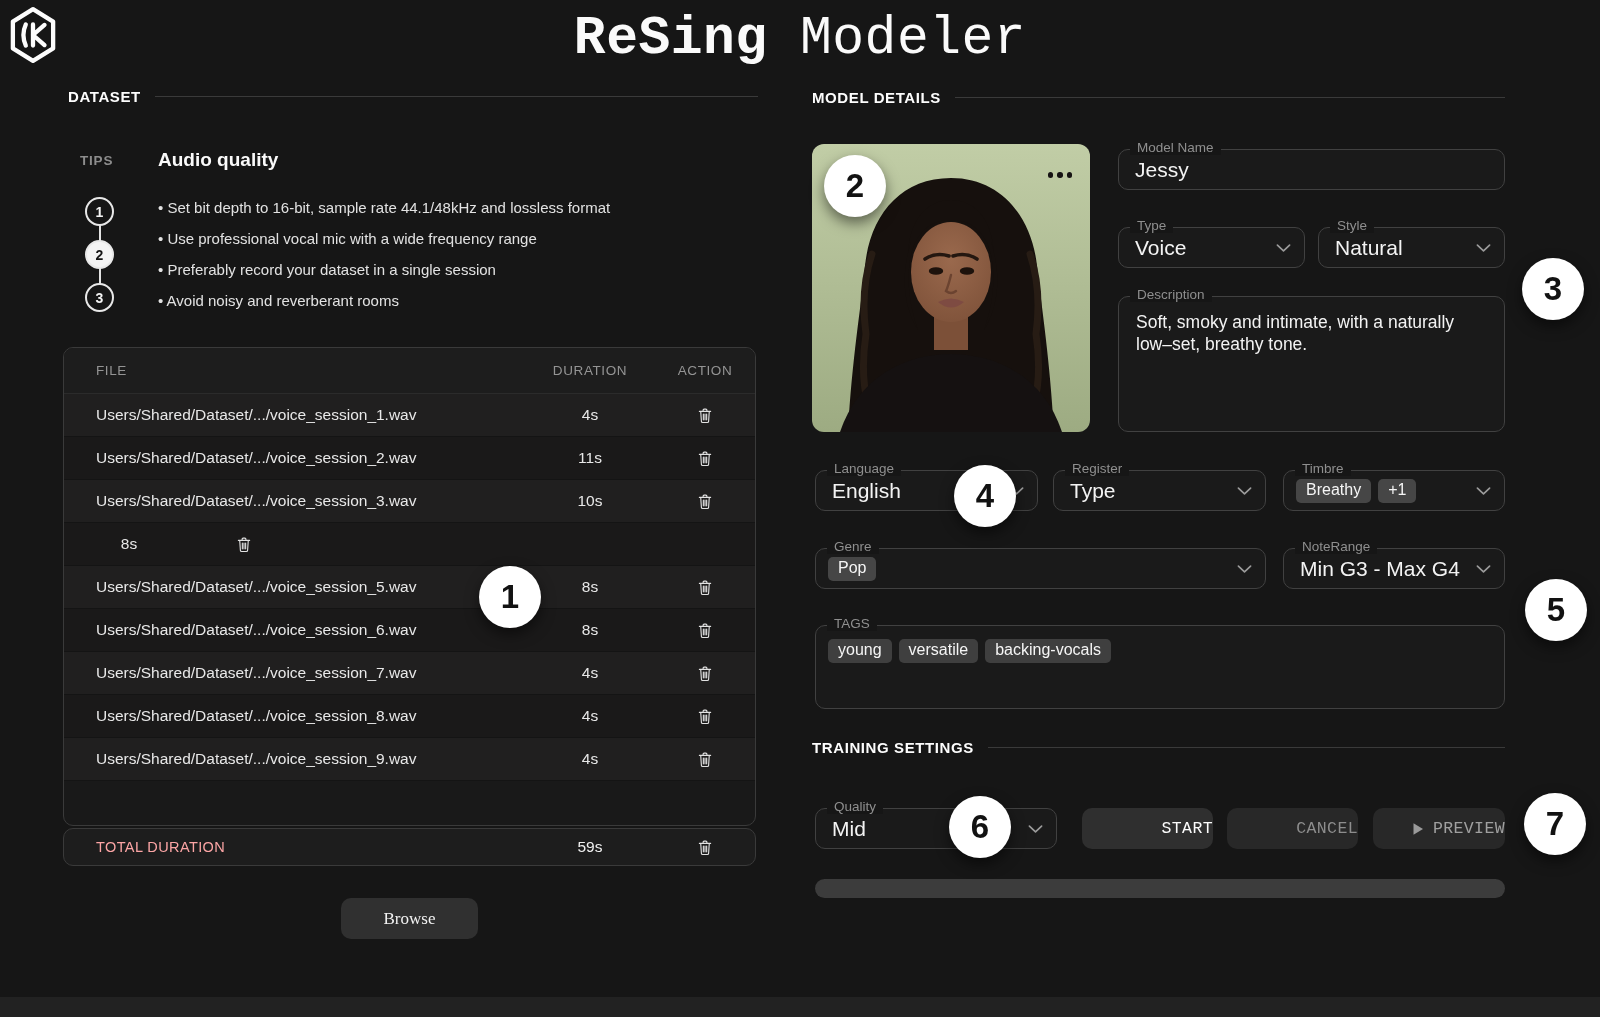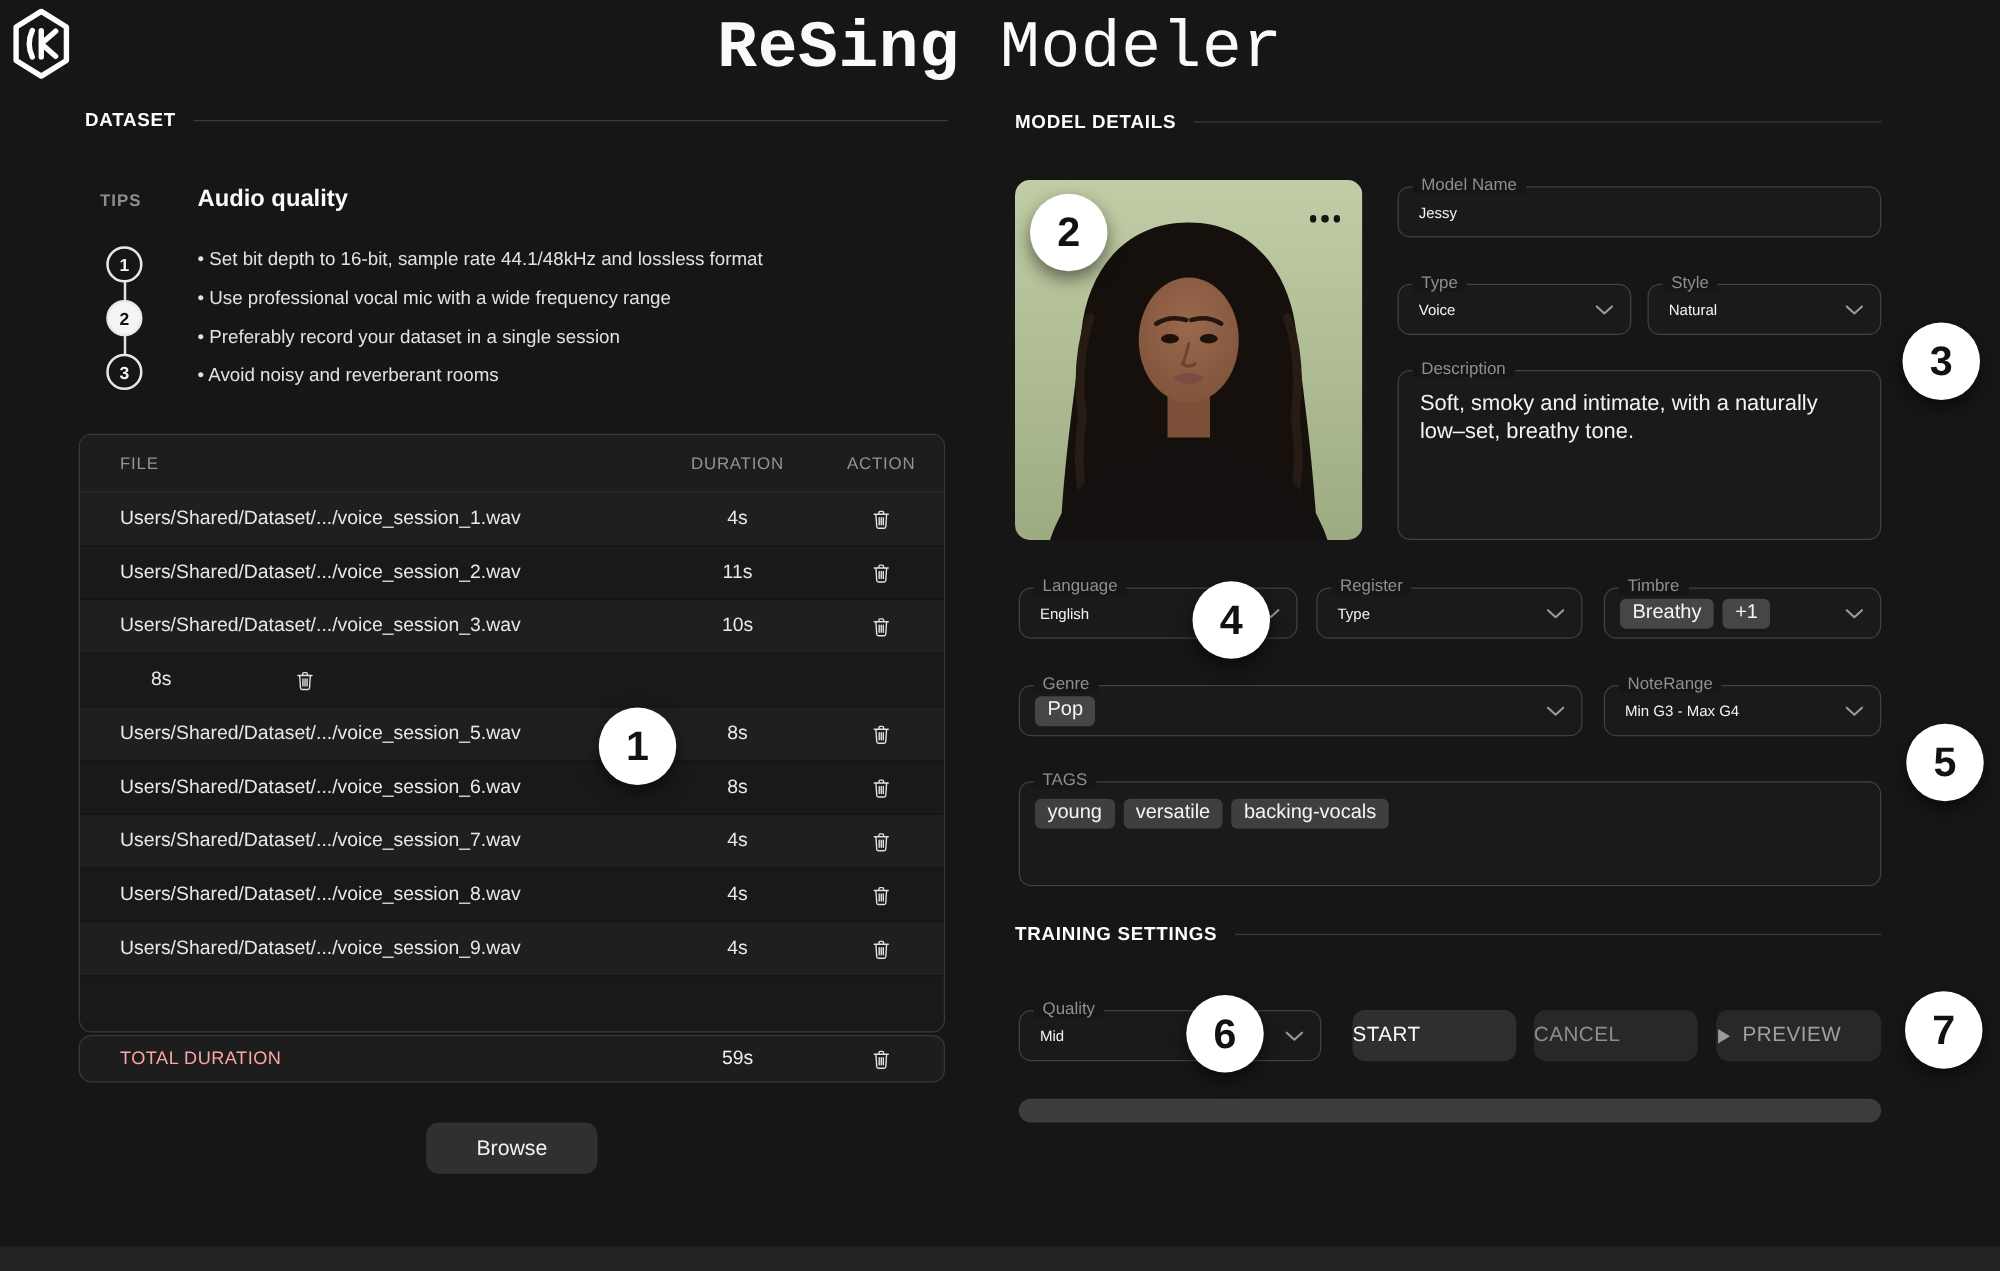--- a/index.html
+++ b/index.html
@@ -49,50 +49,50 @@
   .trash-btn { background:none; border:none; cursor:pointer; display:flex; padding:2px; }
 
   .total-row { position:absolute; left:63px; top:828px; width:693px; height:38px;
     border:1.5px solid #3a3a3a; border-radius:10px; background:#1d1d1d;
     display:flex; align-items:center; }
   .total-row .t-label { flex:1; padding-left:32px; font-size:14.5px; letter-spacing:.4px; color:#fca5a5; }
   .total-row .t-value { width:130px; text-align:center; font-size:15.5px; color:#f0f0f0; }
 
   .browse-btn { position:absolute; left:341px; top:898px; width:137px; height:41px;
     background:#303030; border:none; border-radius:10px; color:#f2f2f2; font-size:17px;
-    font-family:Liberation Sans, sans-serif; cursor:pointer; }
+    font-family:Liberation Serif, serif; cursor:pointer; }
 
   
   .field { position:absolute; border:1.5px solid #414141; border-radius:10px; background:#1a1a1a; }
   .flabel { position:absolute; top:-10px; left:11px; padding:0 7px; background:#161616;
     color:#8f8f8f; font-size:13.5px; white-space:nowrap; }
   .fvalue { position:absolute; left:16px; top:50%; transform:translateY(-50%);
-    font-size:12px; color:#f3f3f3; white-space:nowrap; }
+    font-size:21px; color:#f3f3f3; white-space:nowrap; }
   .chips { position:absolute; left:12px; top:50%; transform:translateY(-50%); display:flex; gap:7px; }
   .chip { background:#464646; color:#f5f5f5; border-radius:5px; padding:2px 10px 4px; font-size:16px; white-space:nowrap; }
   .chev { position:absolute; right:13px; top:50%; transform:translateY(-50%); display:flex; }
 
   
   .photo { position:absolute; left:812px; top:144px; width:278px; height:288px;
     border-radius:12px; overflow:hidden; }
   .photo-menu { position:absolute; right:18px; top:28px; display:flex; gap:4px; cursor:pointer; }
   .photo-menu span { width:5.5px; height:5.5px; border-radius:50%; background:#161313; }
 
   
   .desc-text { position:absolute; left:17px; top:14px; right:16px;
     font-size:17.5px; line-height:22px; color:#f3f3f3; }
 
   
   .tags-chips { position:absolute; left:12px; top:13px; display:flex; gap:7px; }
   .tags-chips .chip { background:#3f3f3f; }
 
   
   .btn { position:absolute; height:41px; border:none; border-radius:10px;
-    font-family:Liberation Sans, sans-serif; font-size:16.5px; letter-spacing:.4px;
-    display:flex; align-items:center; justify-content:flex-start; gap:9px; cursor:pointer; }
+    font-family:Liberation Mono, monospace; font-size:16.5px; letter-spacing:.4px;
+    display:flex; align-items:center; justify-content:flex-end; gap:9px; cursor:pointer; }
   .btn-start   { left:1082px; top:808px; width:131px; background:#2f2f2f; color:#fbfbfb; }
   .btn-cancel  { left:1227px; top:808px; width:131px; background:#282828; color:#8d8d8d; }
   .btn-preview { left:1373px; top:808px; width:132px; background:#282828; color:#a0a0a0; }
 
   .progress { position:absolute; left:815px; top:879px; width:690px; height:19px;
     border-radius:10px; background:#3c3c3c; }
 
   
   .callout { position:absolute; width:62px; height:62px; border-radius:50%;
     background:#ffffff; color:#121212; display:flex; align-items:center; justify-content:center;

